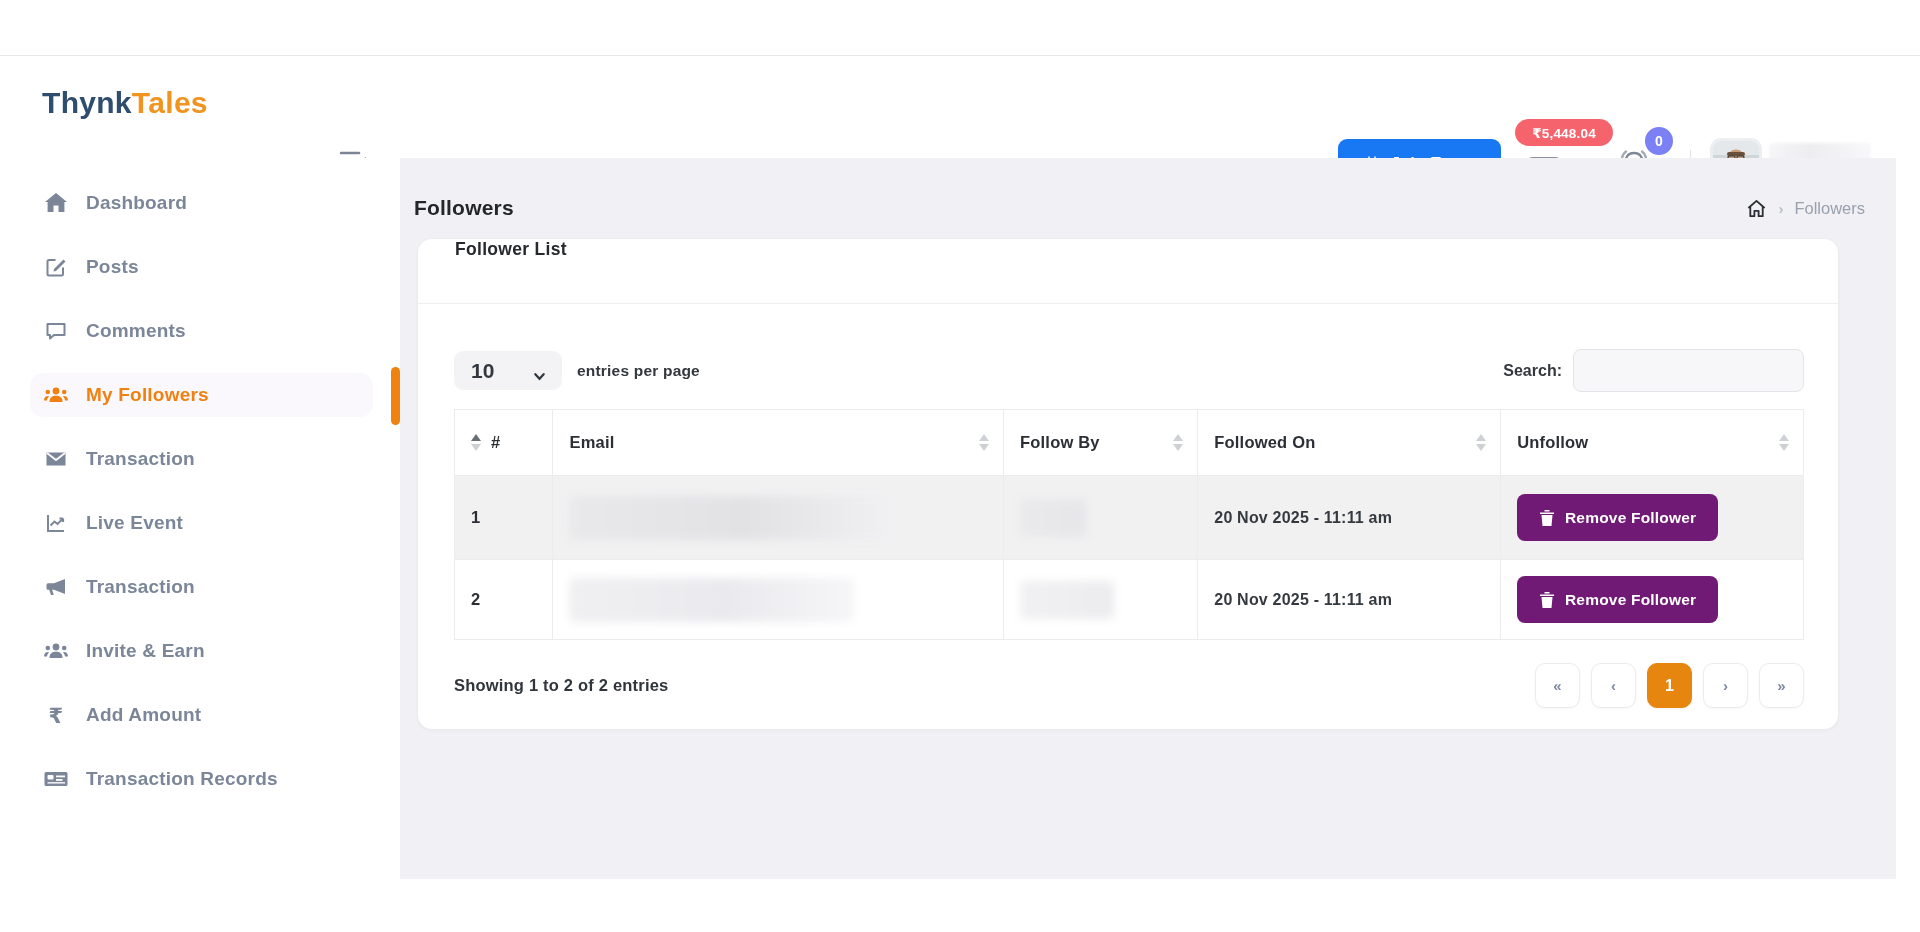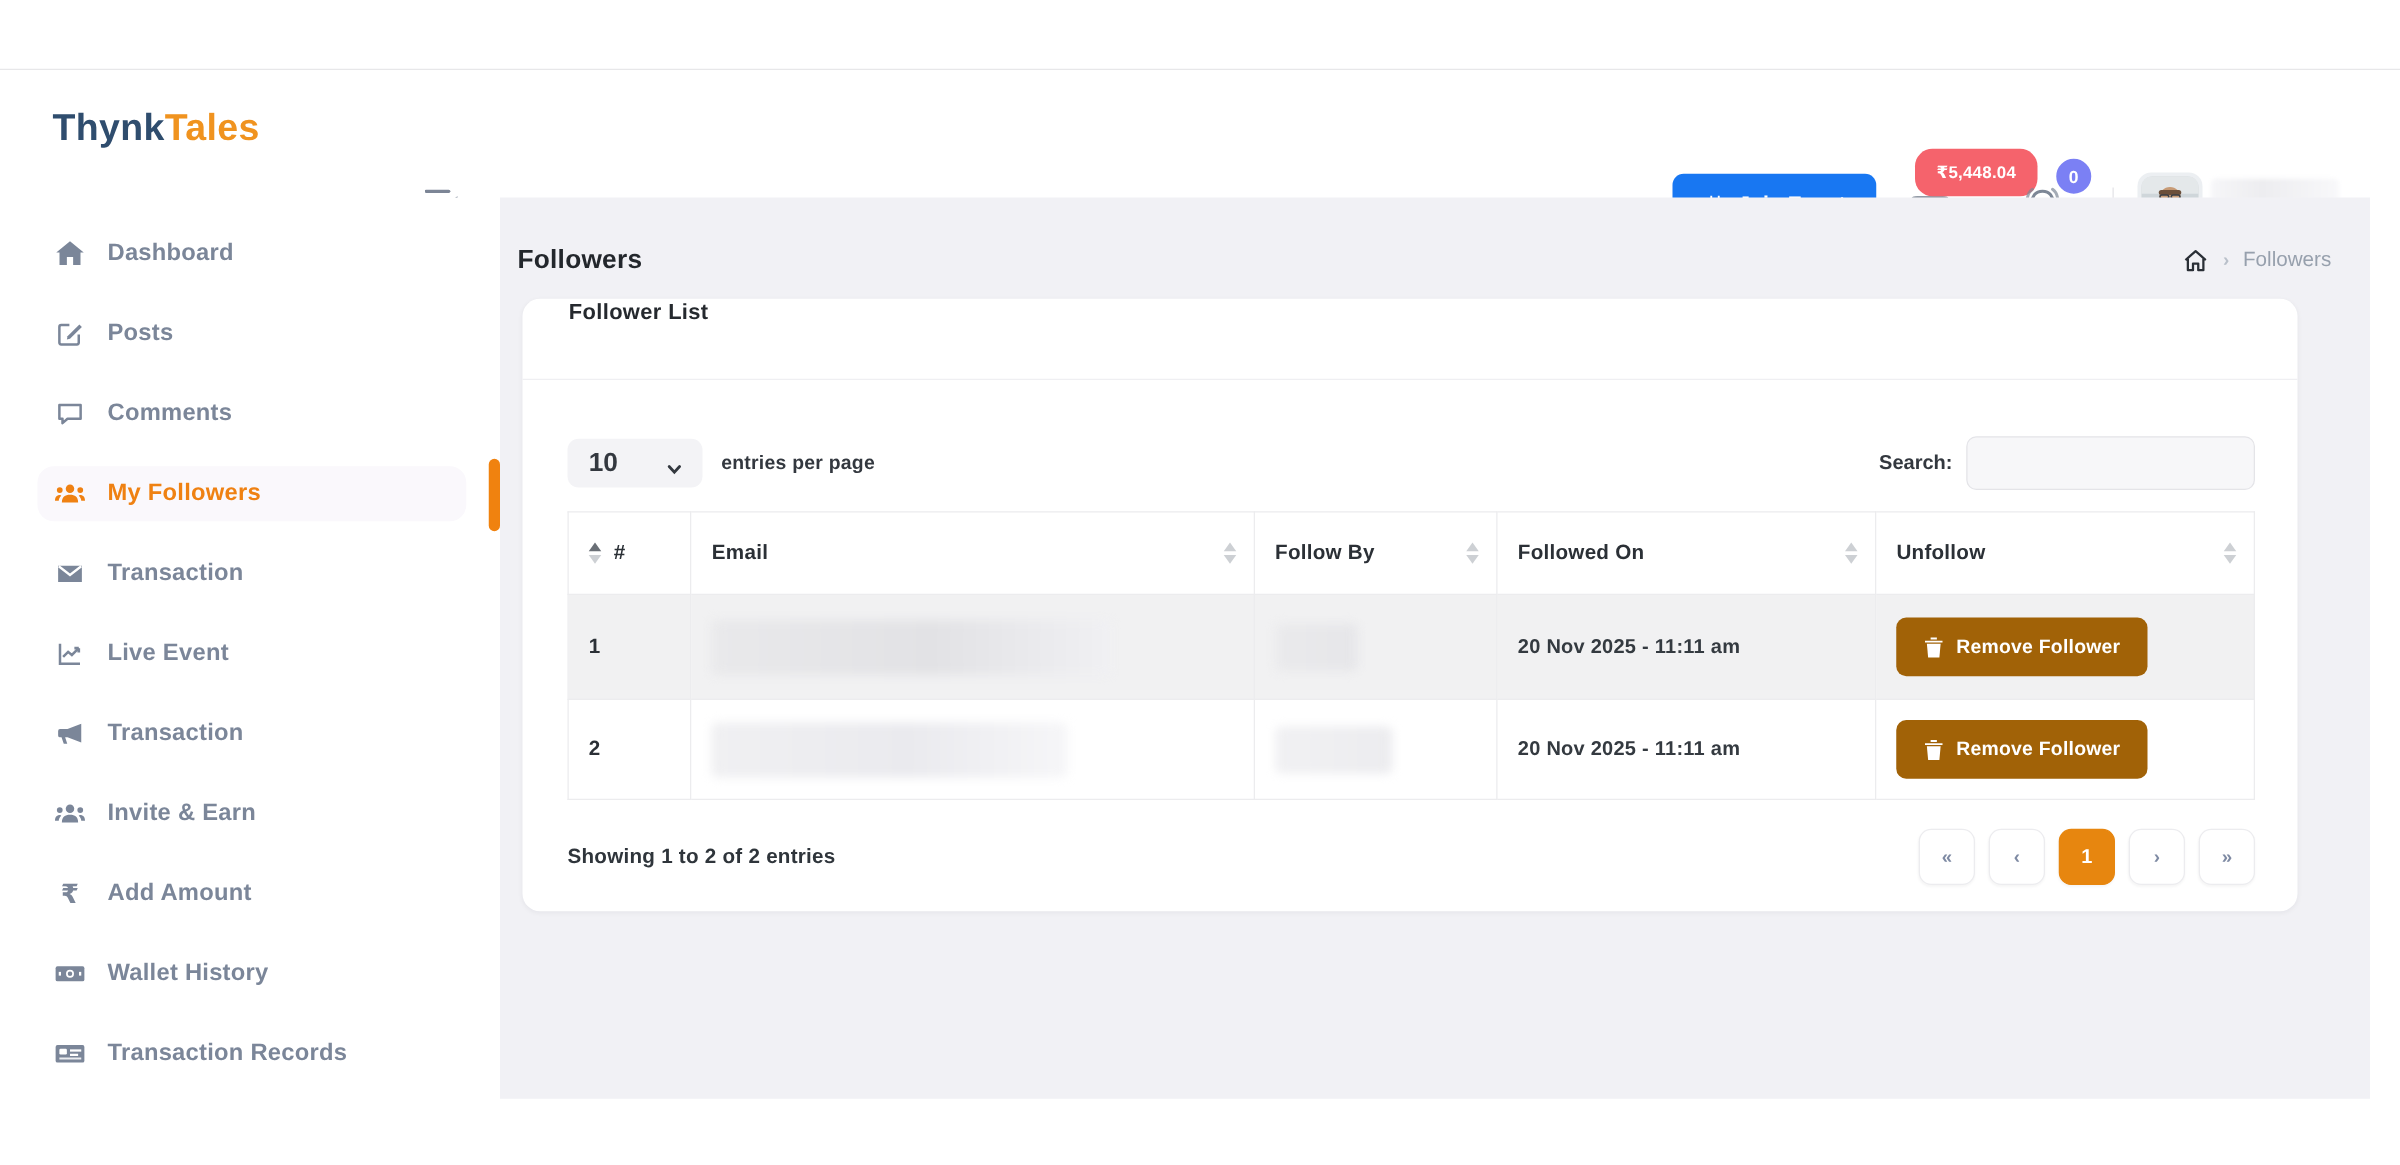--- a/index.html
+++ b/index.html
@@ -9,21 +9,21 @@
   .top-strip { position:absolute; left:0; top:0; width:1920px; height:56px; background:#fff; border-bottom:1px solid #e7e7e9; }
 
   
   .app-header { position:absolute; left:0; top:56px; width:1920px; height:102px; background:#fff; }
   .logo { position:absolute; left:42px; top:30px; font-size:30px; font-weight:800; letter-spacing:.3px; cursor:pointer; }
   .logo .lp { color:#2f4d6e; } .logo .ls { color:#f0931f; }
   .menu-toggle { position:absolute; left:340px; top:94px; width:28px; height:22px; cursor:pointer; color:#7c8596; }
 
   .header-right { position:absolute; left:1320px; top:56px; width:600px; height:102px; }
   .join-btn { position:absolute; left:18px; top:27px; width:163px; height:50px; background:#1877f2; border:none; border-radius:9px; color:#fff; font-family:inherit; font-size:17px; font-weight:700; display:flex; align-items:center; justify-content:center; gap:10px; cursor:pointer; }
-  .wallet-pill { position:absolute; left:212px; top:7px; min-width:98px; height:38px; padding:0 12px; background:#f5636c; border-radius:14px; color:#fff; font-size:13.5px; font-weight:700; display:flex; align-items:center; justify-content:center; letter-spacing:.2px; }
+  .wallet-pill { position:absolute; left:195px; top:7px; min-width:98px; height:27px; padding:0 12px; background:#f5636c; border-radius:14px; color:#fff; font-size:13.5px; font-weight:700; display:flex; align-items:center; justify-content:center; letter-spacing:.2px; }
   .wallet-icon { position:absolute; left:208px; top:42px; width:32px; height:28px; cursor:pointer; }
   .bell-wrap { position:absolute; left:296px; top:34px; width:36px; height:40px; cursor:pointer; color:#7d8796; }
   .bell-badge { position:absolute; left:322px; top:12px; width:34px; height:34px; border-radius:50%; background:#7b80f4; border:3px solid #fff; color:#fff; font-size:14px; font-weight:700; display:flex; align-items:center; justify-content:center; }
   .head-divider { position:absolute; left:370px; top:38px; width:1px; height:42px; background:#e4e4e8; }
   .avatar { position:absolute; left:390px; top:26px; width:52px; height:52px; border-radius:11px; background:#eceff2; padding:3px; cursor:pointer; }
   .avatar svg { width:46px; height:46px; border-radius:9px; display:block; }
   .name-blur { position:absolute; left:449px; top:31px; width:102px; height:38px; border-radius:4px; background:linear-gradient(90deg,#f6f6f8,#ededf0 40%,#f8f8fa); filter:blur(1.5px); }
   .user-caret { position:absolute; left:553px; top:44px; width:16px; height:16px; color:#5b6470; cursor:pointer; }
 
   
@@ -71,21 +71,21 @@
   .sorter .down { width:0; height:0; border-left:5px solid transparent; border-right:5px solid transparent; border-top:7px solid #cdd0d4; }
   .sorter.asc .up { border-bottom-color:#6a6f76; }
   .row-1 td { background:#f1f1f2; height:84px; }
   .row-2 td { background:#ffffff; height:80px; }
   .follower-table td { padding:0 14px 0 16px; font-size:16.5px; color:#2b3036; font-weight:600; }
   .cell-date { font-size:16px; color:#343a40; font-weight:600; letter-spacing:.2px; }
   .blur-email { width:320px; height:44px; border-radius:5px; background:linear-gradient(90deg,#e9e9eb,#e2e2e5 55%,#f0f0f3); filter:blur(4px); }
   .row-2 .blur-email { width:285px; background:linear-gradient(90deg,#f0f0f2,#eaeaee 55%,#f6f6f8); }
   .blur-by { width:66px; height:38px; border-radius:5px; background:linear-gradient(90deg,#eaeaec,#e6e6e9); filter:blur(4px); }
   .row-2 .blur-by { width:94px; background:linear-gradient(90deg,#f1f1f3,#ececef); }
-  .remove-btn { width:201px; height:47px; border:none; border-radius:8px; background:#a16207; color:#fff; font-family:inherit; font-size:15.5px; font-weight:700; display:flex; align-items:center; justify-content:center; gap:10px; cursor:pointer; letter-spacing:.2px; }
+  .remove-btn { width:201px; height:47px; border:none; border-radius:8px; background:#701a75; color:#fff; font-family:inherit; font-size:15.5px; font-weight:700; display:flex; align-items:center; justify-content:center; gap:10px; cursor:pointer; letter-spacing:.2px; }
 
   
   .table-footer { display:flex; justify-content:space-between; align-items:center; margin:23px 34px 0 36px; }
   .showing-text { font-size:16.5px; font-weight:600; color:#2f353b; letter-spacing:.2px; }
   .pagination { display:flex; gap:11px; }
   .page-btn { width:45px; height:45px; border-radius:10px; background:#fff; border:1px solid #ececef; box-shadow:0 1px 2px rgba(0,0,0,.04); color:#7e8aa3; font-family:inherit; font-size:15px; font-weight:700; display:flex; align-items:center; justify-content:center; cursor:pointer; }
   .page-btn.active { background:#e7860f; border-color:#e7860f; color:#fff; font-size:16px; }
 </style>
 </head>
 <body>
@@ -236,32 +236,20 @@
             <path d="M1 18.5 C1 15.3 2.8 14 5.2 14 L6 14.6 C4.6 15.9 4.1 17.2 4 18.5 Z"></path>
             <circle cx="21.2" cy="10" r="2.3"></circle>
             <path d="M25 18.5 C25 15.3 23.2 14 20.8 14 L20 14.6 C21.4 15.9 21.9 17.2 22 18.5 Z"></path>
           </svg>
         </span>
       <span>Invite &amp; Earn</span>
     </li>
     <li class="side-item">
       <span class="nav-ic rupee-glyph">₹</span>
       <span>Add Amount</span>
-    </li>
-    <li class="side-item">
-      <span class="nav-ic">
-          <svg width="26" height="26" viewBox="0 0 26 26" fill="currentColor">
-            <rect x="1.5" y="7" width="23" height="12" rx="1.5"></rect>
-            <circle cx="13" cy="13" r="3.2" fill="#fff"></circle>
-            <path d="M13 11.2 a1.8 1.8 0 1 1 0 3.6 a1.8 1.8 0 1 1 0 -3.6" fill="currentColor"></path>
-            <rect x="4" y="11.5" width="1.8" height="3" fill="#fff"></rect>
-            <rect x="20.2" y="11.5" width="1.8" height="3" fill="#fff"></rect>
-          </svg>
-        </span>
-      <span>Wallet History</span>
     </li>
     <li class="side-item">
       <span class="nav-ic">
           <svg width="26" height="26" viewBox="0 0 26 26" fill="currentColor">
             <rect x="1.5" y="6" width="23" height="14" rx="1.5"></rect>
             <rect x="4.5" y="9" width="6" height="4.5" rx="1" fill="#fff"></rect>
             <rect x="13" y="9.5" width="9" height="1.8" fill="#fff"></rect>
             <rect x="13" y="13" width="6.5" height="1.8" fill="#fff"></rect>
             <rect x="4.5" y="16" width="17.5" height="1.6" fill="#fff" opacity=".85"></rect>
           </svg>

